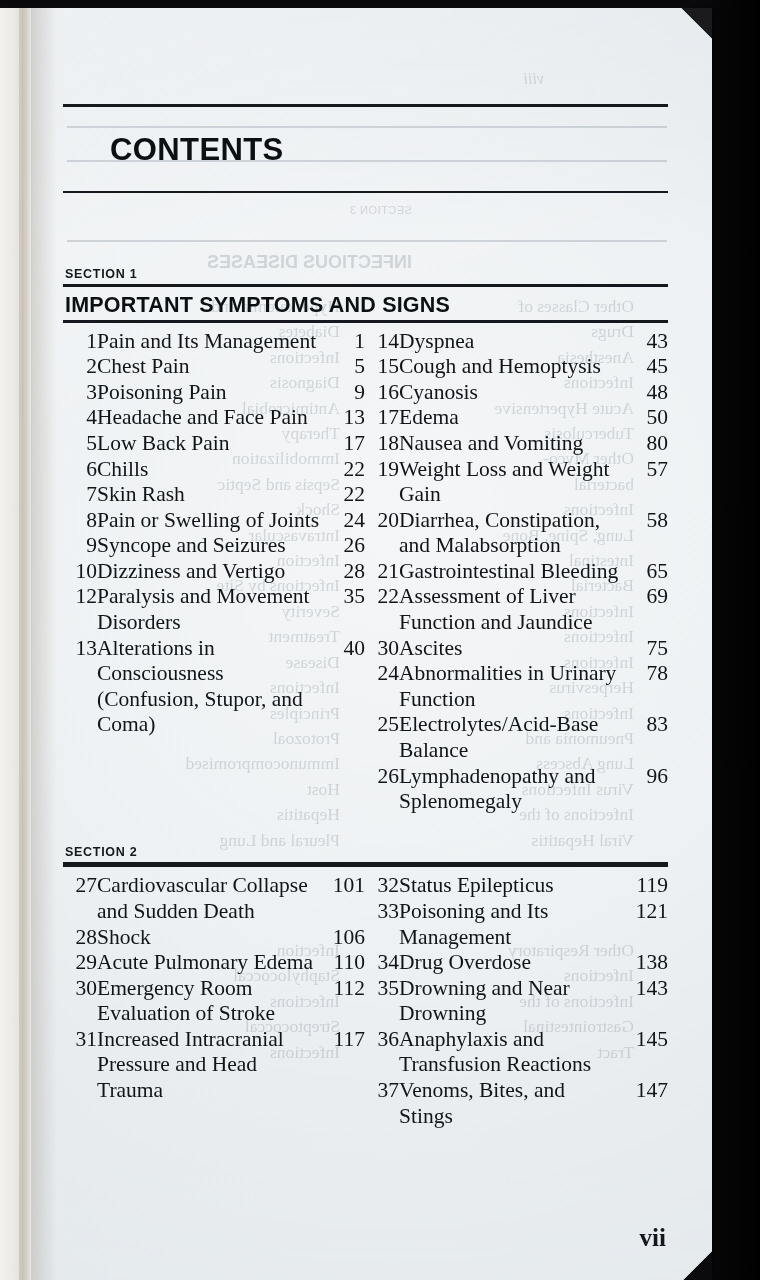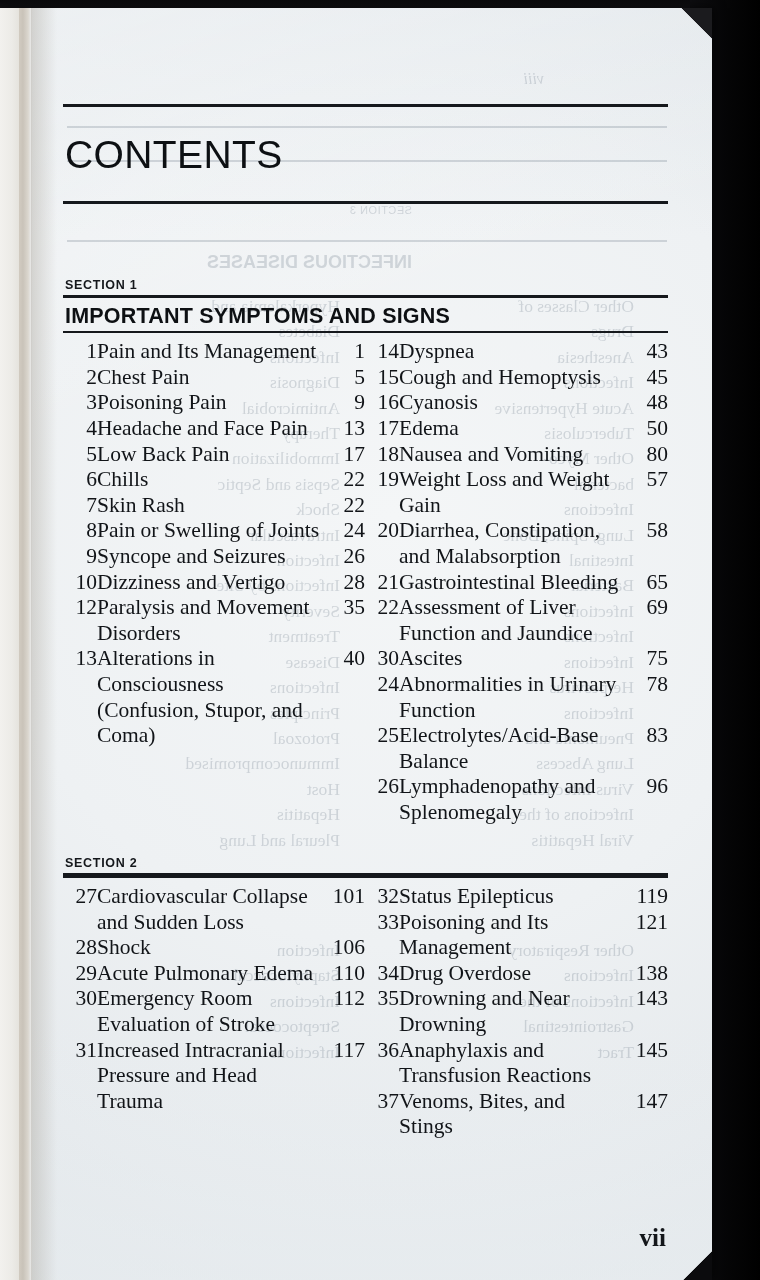--- a/index.html
+++ b/index.html
@@ -145,26 +145,27 @@
     width: 605px;
     height: 1272px;
     color: #111418;
   }
 
   .rule-heavy { height: 3px; background: #15181c; }
   .rule-med   { height: 2.5px; background: #15181c; }
 
   .contents-title {
     font-family: "Liberation Sans", sans-serif;
-    font-size: 39px;
-    font-weight: 400;
+    font-size: 31px;
+    font-weight: 700;
     letter-spacing: 0.4px;
     line-height: 39px;
     padding: 2px 0 1px 2px;
     color: #0d1013;
+    margin-left: 45px;
   }
 
   .section-kicker {
     font-family: "Liberation Sans", sans-serif;
     font-size: 12.5px;
     font-weight: 700;
     letter-spacing: 0.7px;
     color: #14171b;
     padding: 0 0 3px 2px;
   }
@@ -461,21 +462,21 @@
       <div>
         <div class="section-kicker">SECTION 2</div>
         <div class="rule-heavy"></div>
         <div class="rule-med"></div>
         <div class="cols">
           <div class="col">
             <table class="toc">
                 <tbody id="s2l">
                   <tr class="entry">
                     <td class="num">27</td>
-                    <td class="title">Cardiovascular Collapse and Sudden Loss</td>
+                    <td class="title">Cardiovascular Collapse and Sudden Death</td>
                     <td class="pg">101</td>
                   </tr>
                   <tr class="entry">
                     <td class="num">28</td>
                     <td class="title">Shock</td>
                     <td class="pg">106</td>
                   </tr>
                   <tr class="entry">
                     <td class="num">29</td>
                     <td class="title">Acute Pulmonary Edema</td>

